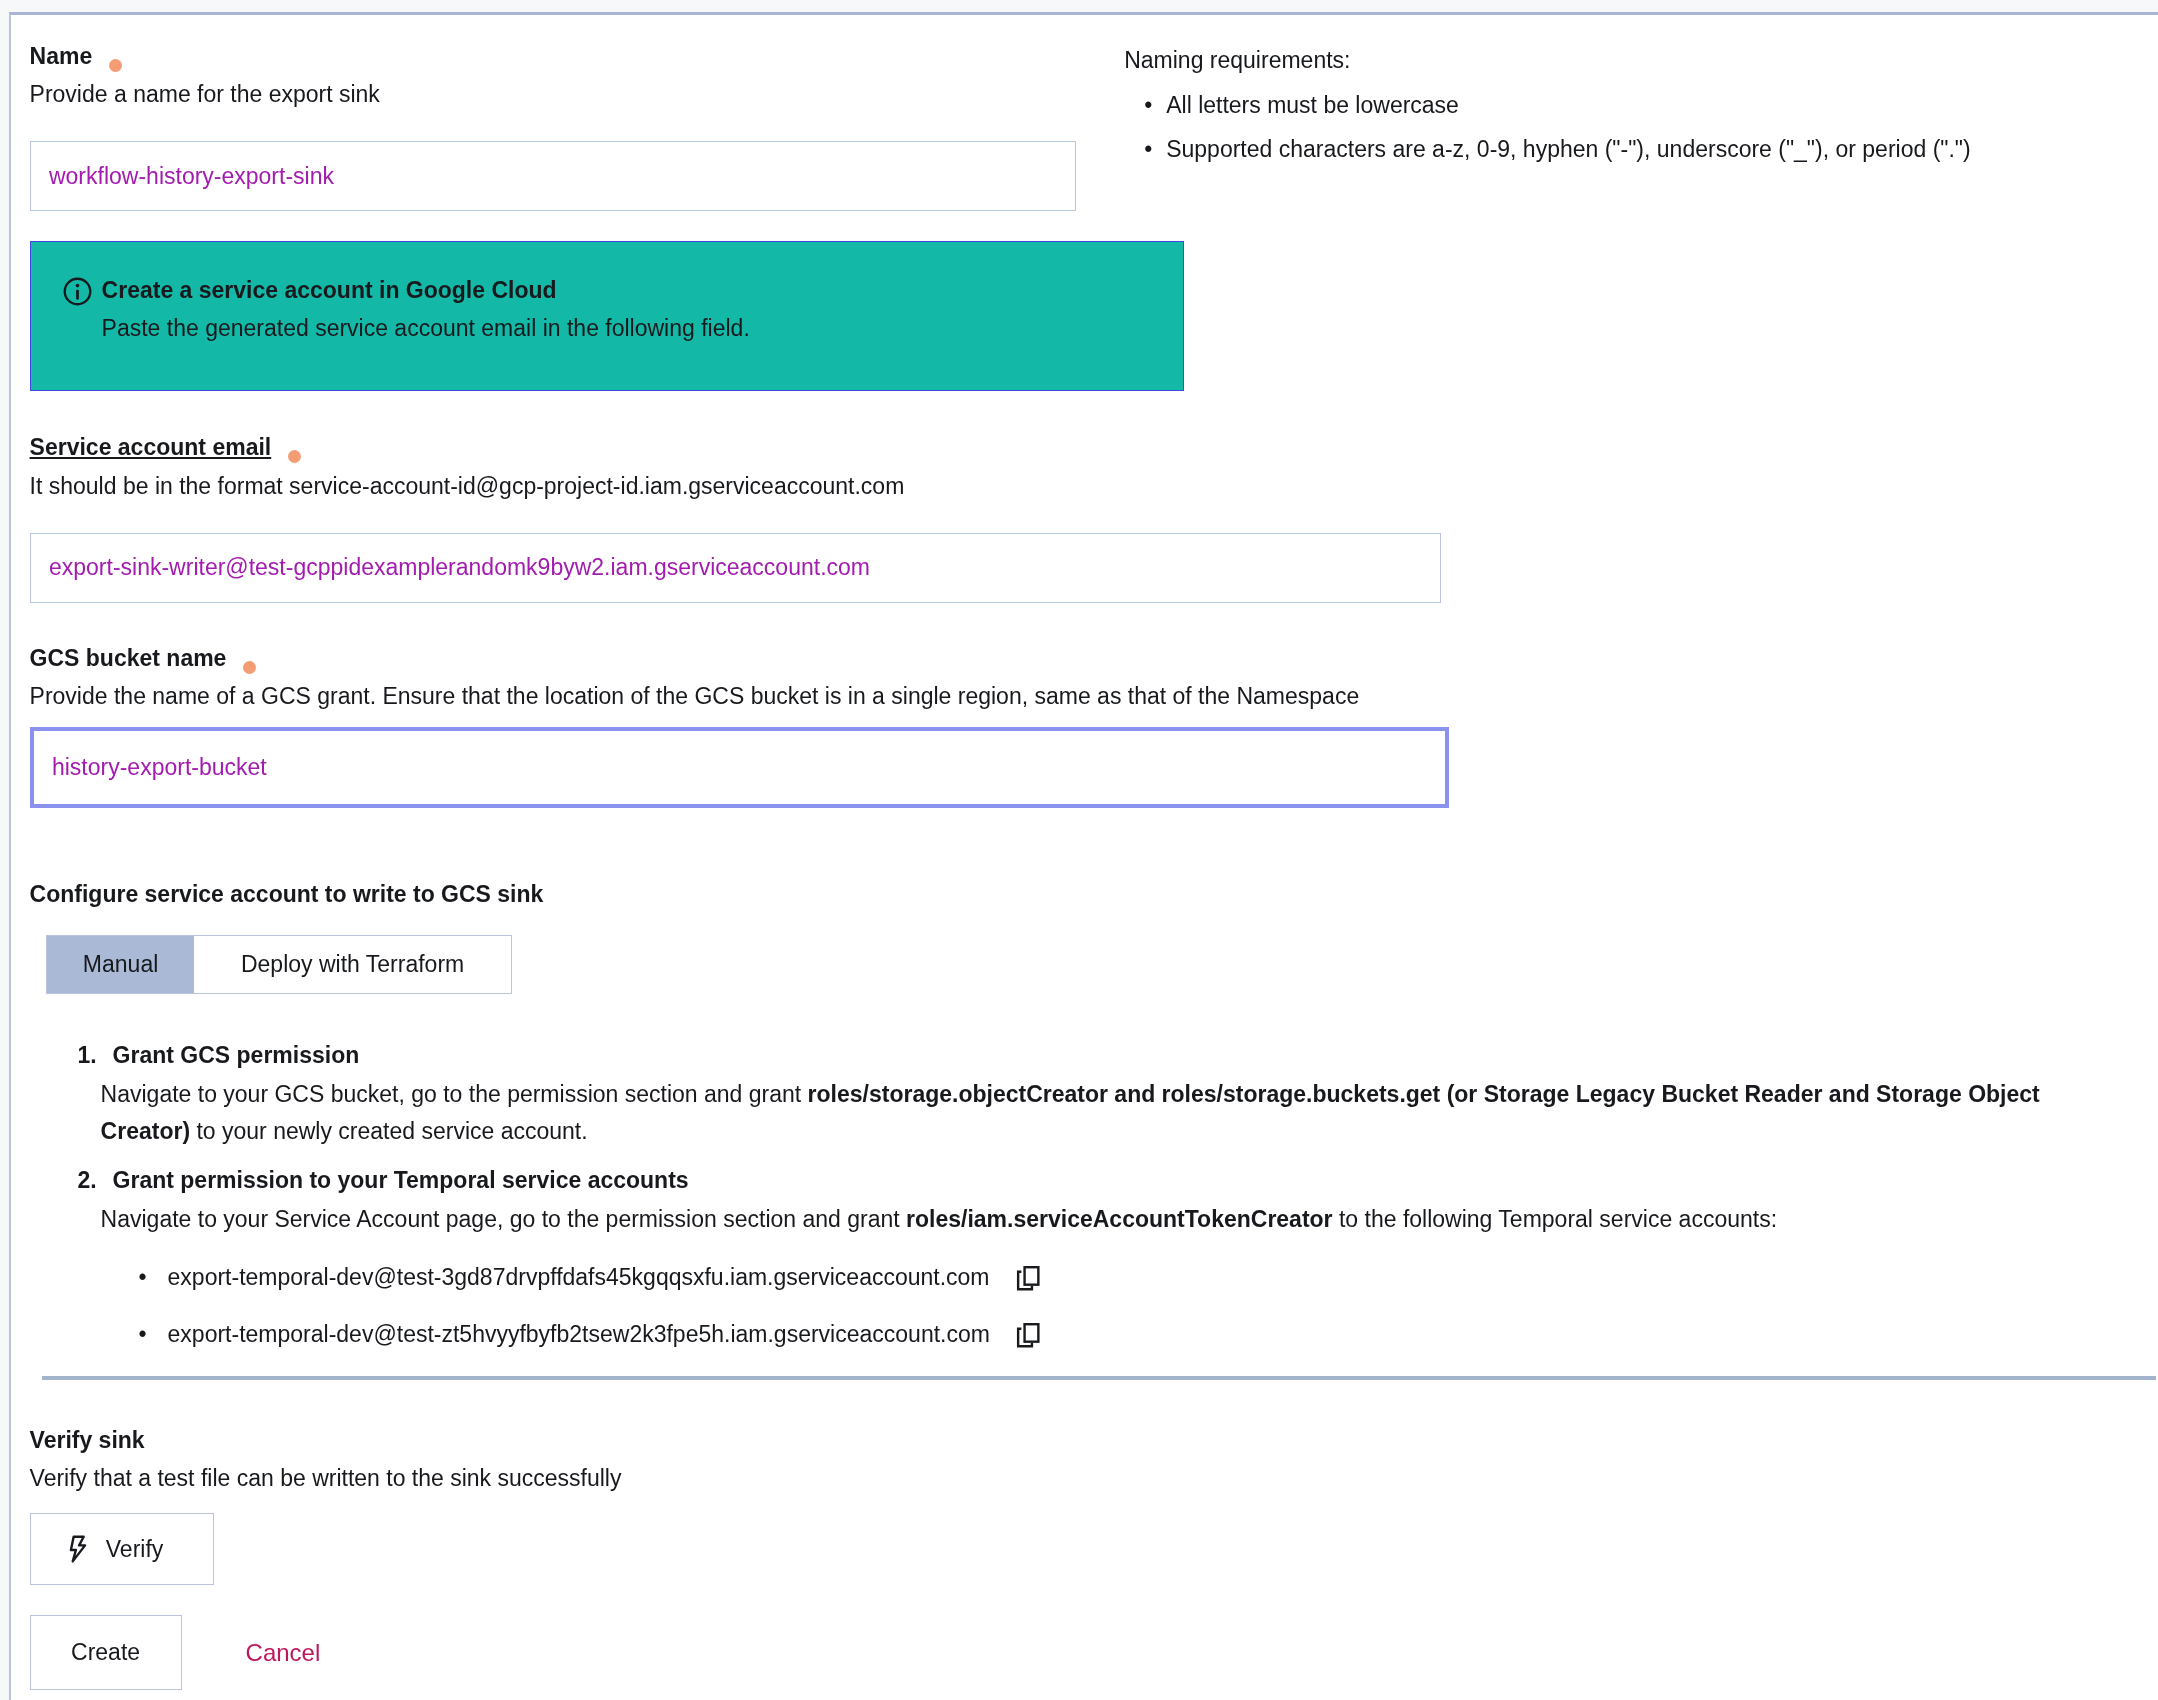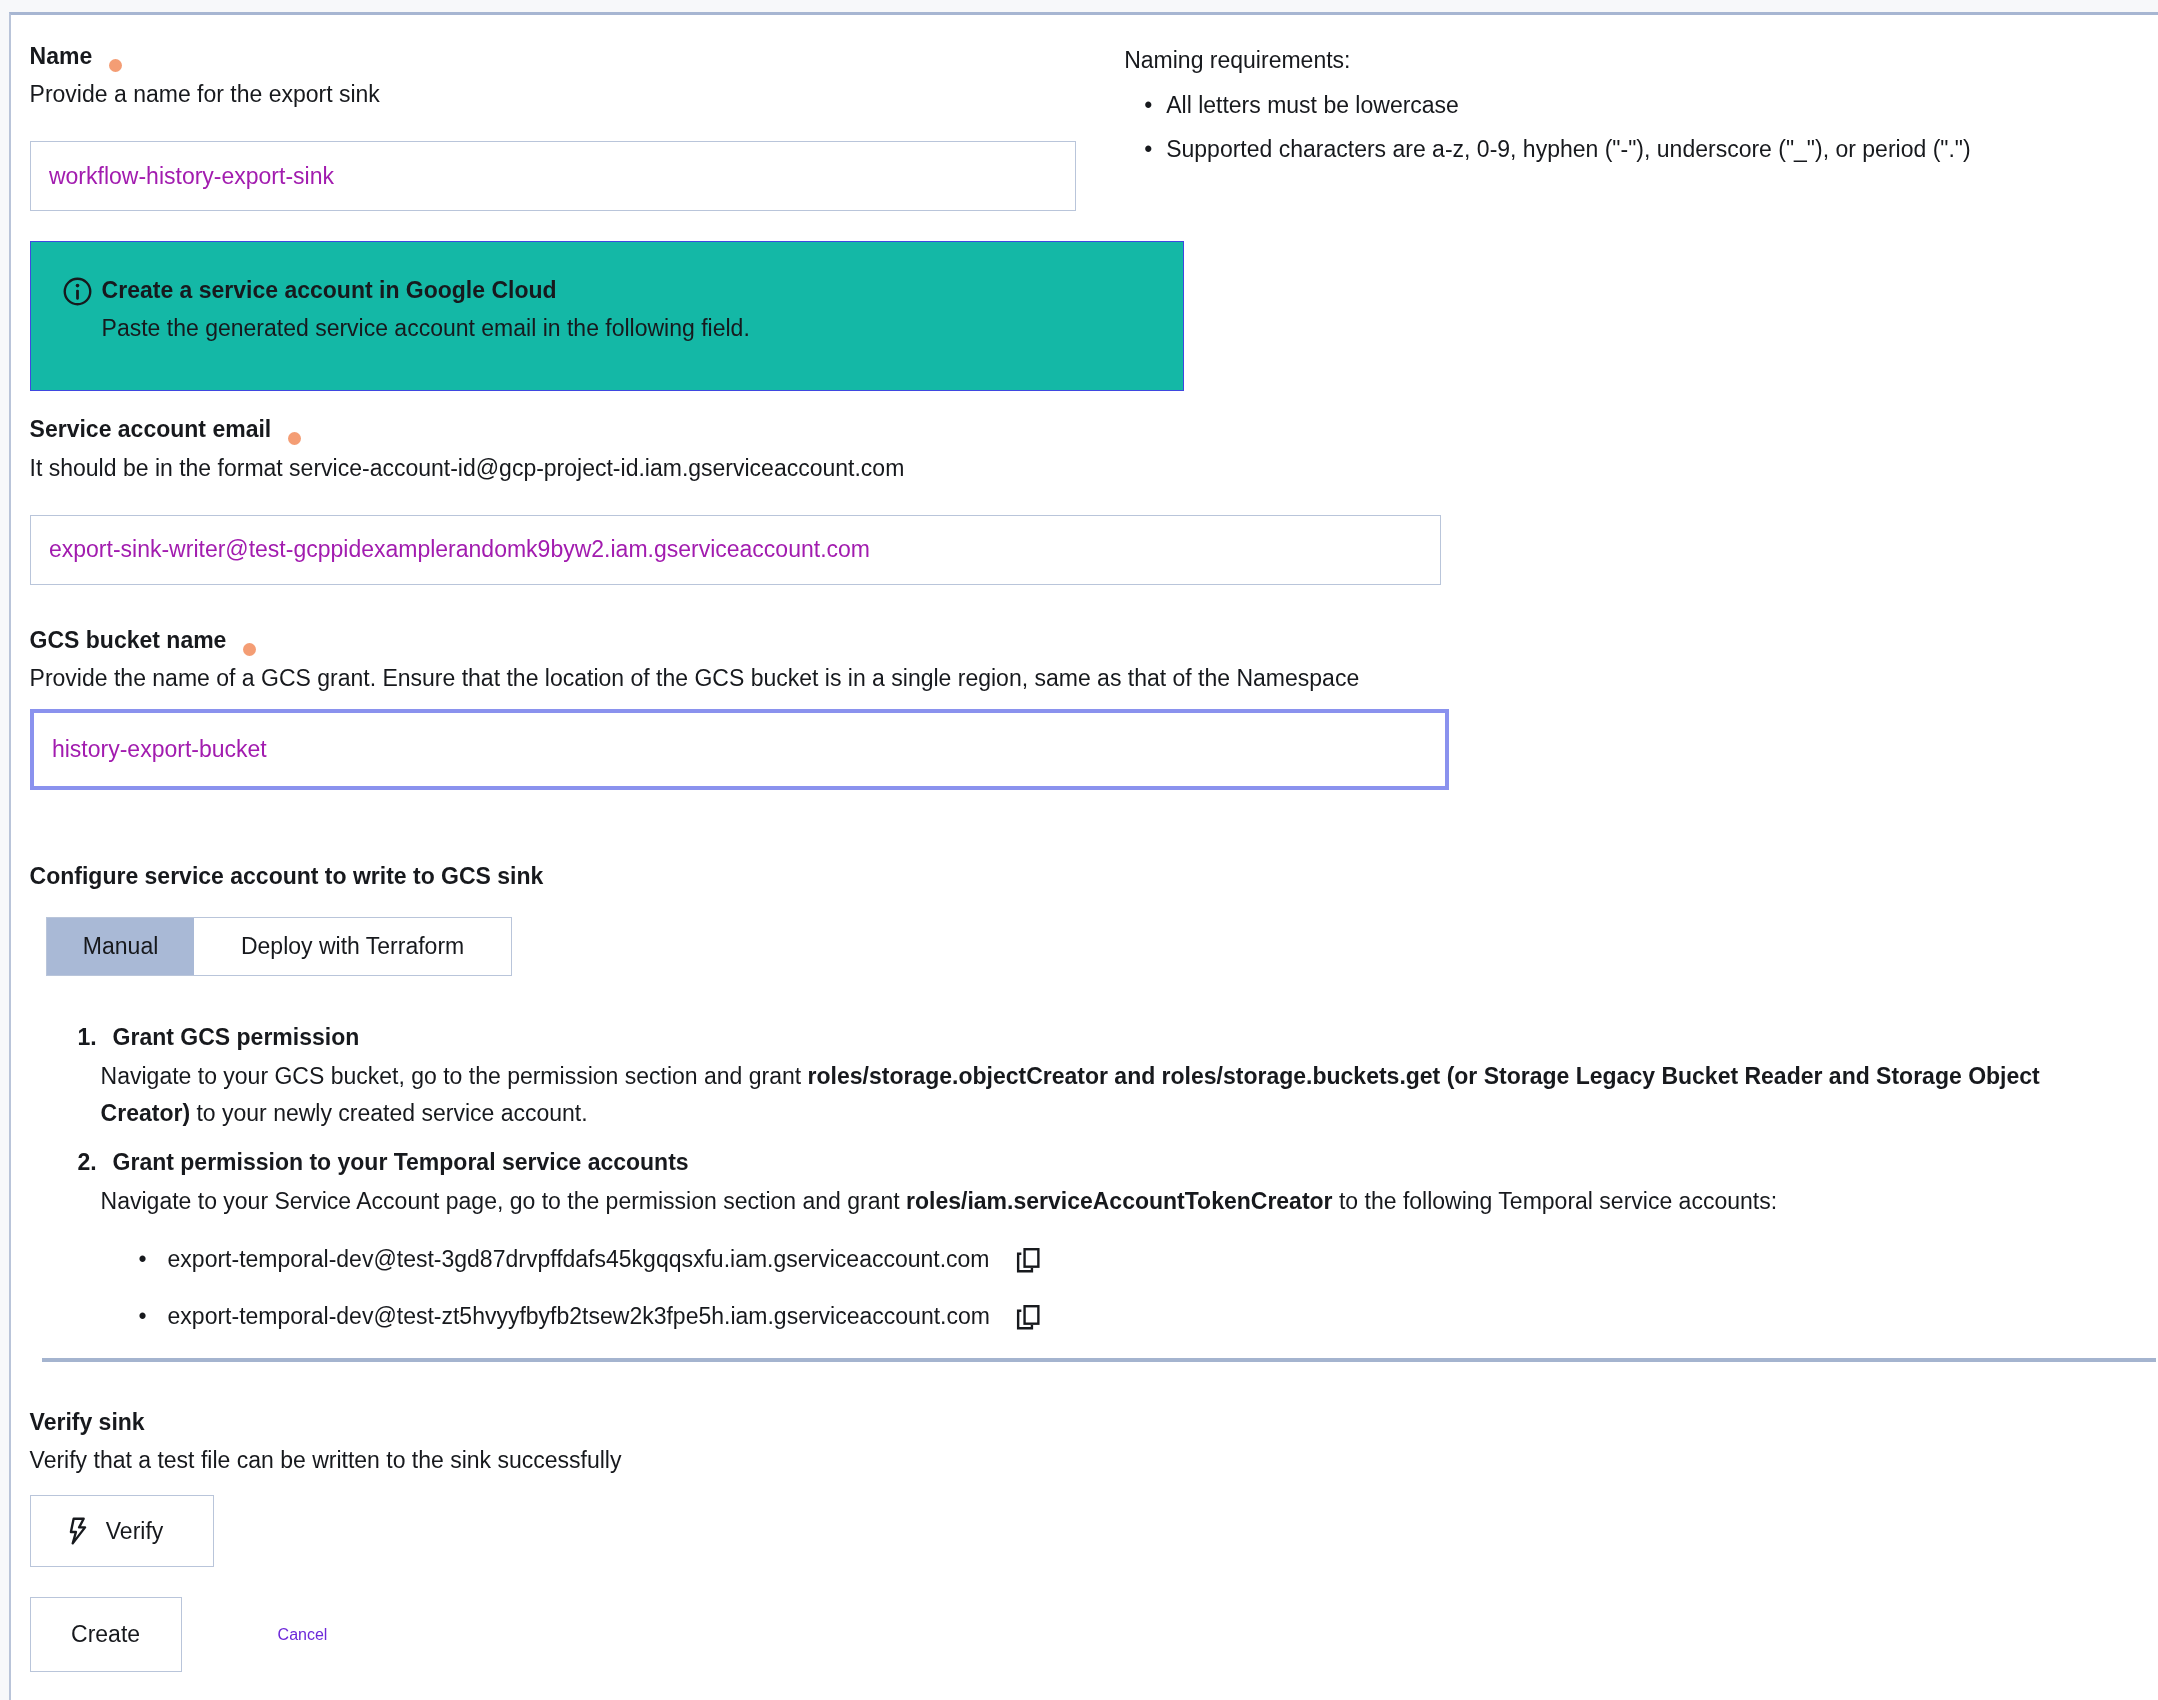--- a/index.html
+++ b/index.html
@@ -59,21 +59,21 @@
     min-height: 150px;
     background: #14b8a6;
     border: 1.8px solid #3f48e0;
     padding: 33px 27.5px 27.5px 31px;
     display: flex;
     gap: 9px;
   }
   .info-icon-wrap { flex: 0 0 auto; padding-top: 0.9px; }
   .info-title { font-weight: 700; }
   .info-body { margin-top: 6.4px; }
-  .section-gap-1 { margin-top: 23px; }
+  .section-gap-1 { margin-top: 41px; text-decoration: underline; }
   .section-gap-2 { margin-top: 40px; }
   .naming {
     position: absolute;
     left: 1113px; top: 30px;
     width: 1038px;
     font-size: 23px;
     line-height: 31px;
   }
   .naming-title { }
   .naming-list { margin-top: 13.8px; list-style: none; }
@@ -156,25 +156,25 @@
   .create-btn {
     width: 152px; height: 75px;
     background: #ffffff;
     border: 1.8px solid #b9c5da;
     font-family: "Liberation Sans", sans-serif;
     font-size: 23px;
     color: #17191d;
     cursor: pointer;
   }
   .cancel-btn {
-    margin-left: 96px;
+    margin-left: 64px;
     background: none; border: none;
     font-family: "Liberation Sans", sans-serif;
-    font-size: 16px;
-    color: #6d28d9;
+    font-size: 24px;
+    color: #be185d;
     cursor: pointer;
   }
   svg { display: block; }
 </style>
 </head>
 <body>
 
 <div class="card">
   <div class="content">
 

